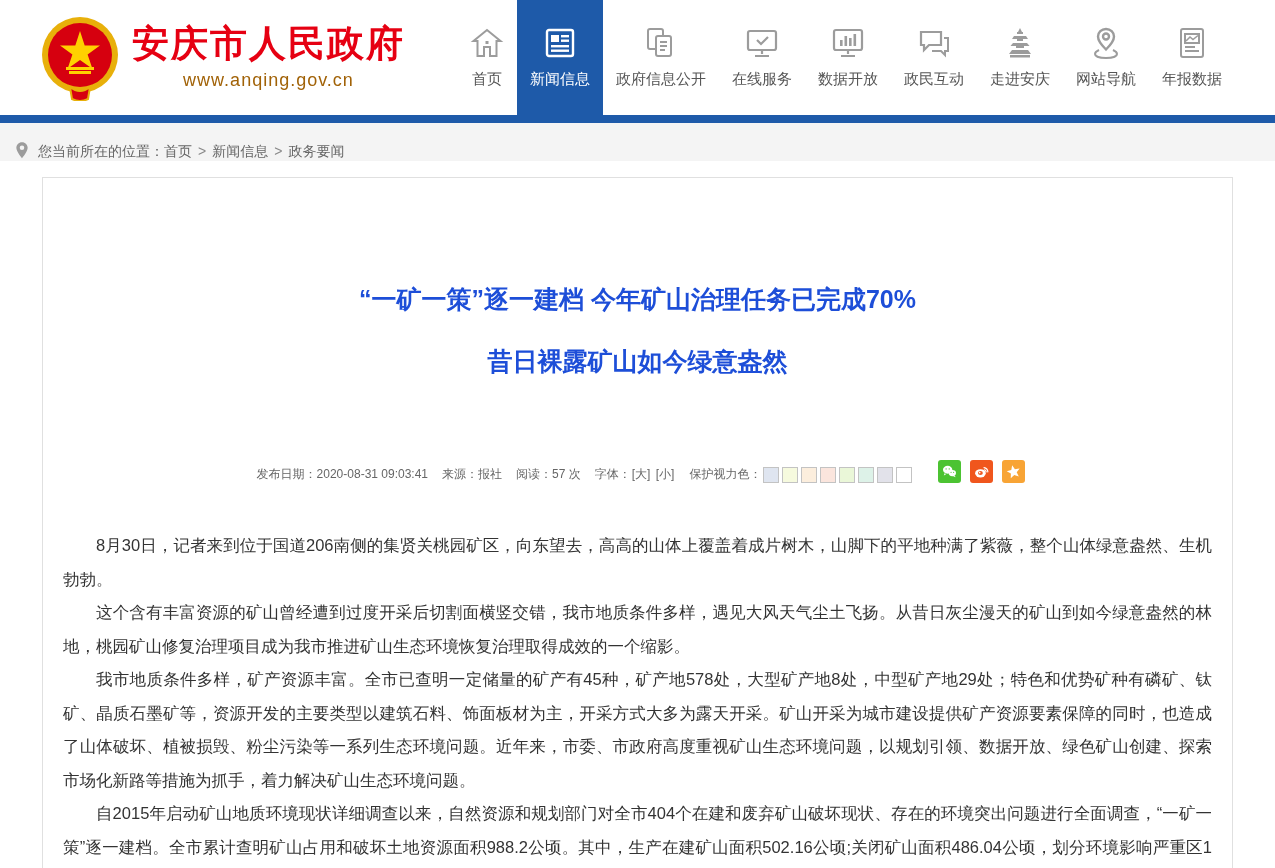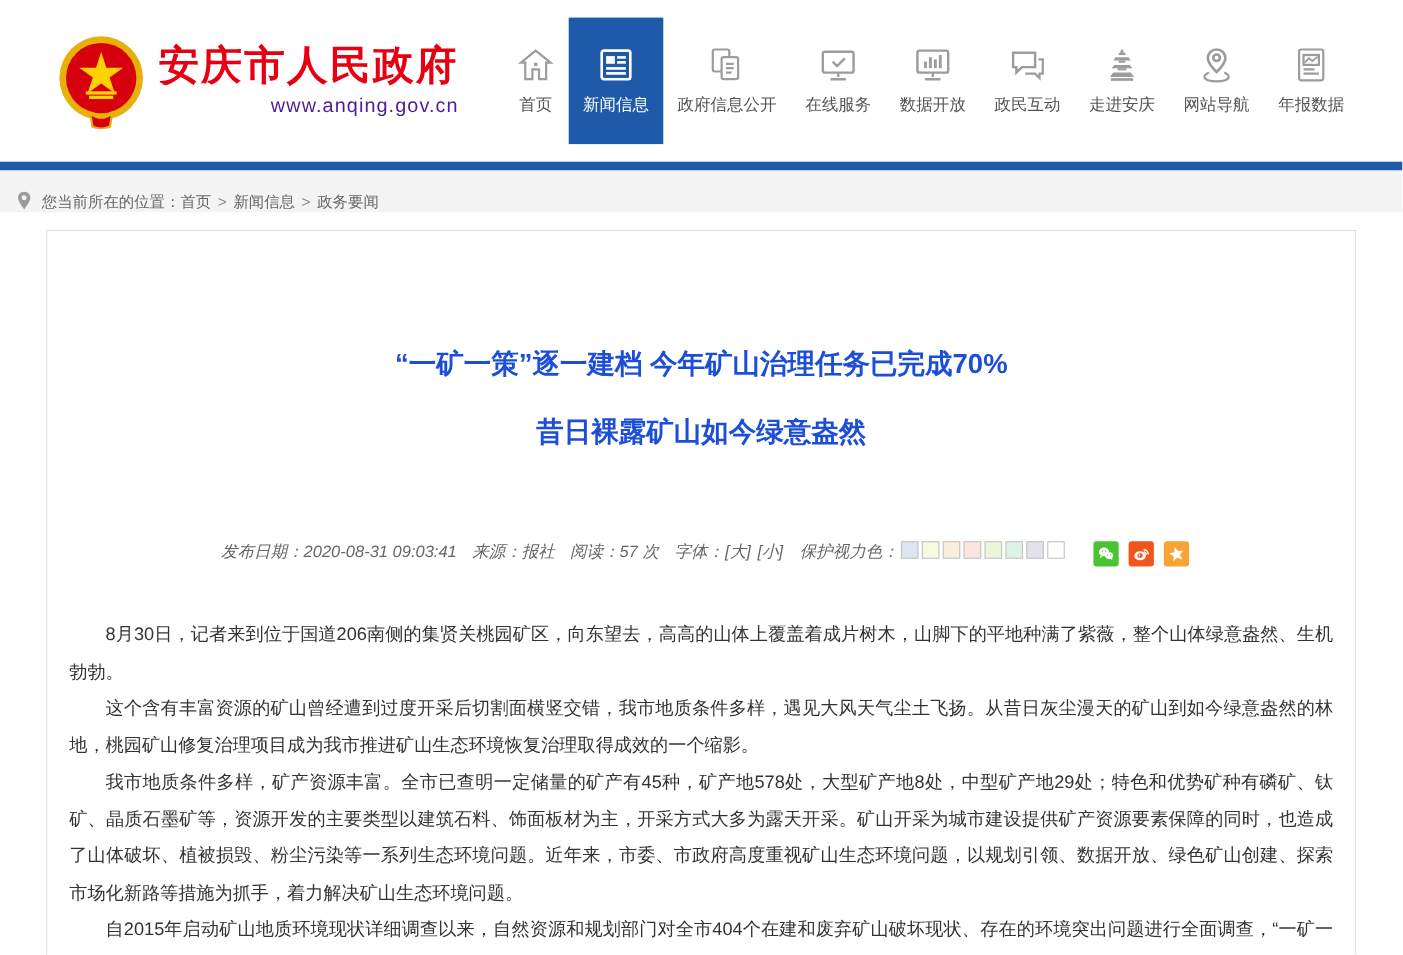--- a/index.html
+++ b/index.html
@@ -1,25 +1,25 @@
 <!DOCTYPE html>
 <html lang="zh" style="--accent: #1e5aa9;"><head>
 <meta charset="utf-8">
 <style>
   * { box-sizing: border-box; margin: 0; padding: 0; }
   html, body { width: 1275px; height: 868px; overflow: hidden; background: #fff;
     font-family: "Liberation Sans", "DejaVu Sans", sans-serif; }
 
   
-  .header { height: 147px; background: #fff; display: flex; align-items: center; padding-left: 52px; }
+  .header { height: 115px; background: #fff; display: flex; align-items: center; padding-left: 40px; }
   .logo-group { display: flex; align-items: center; }
   .emblem { width: 80px; height: 86px; flex: 0 0 auto; }
   .site-text { margin-left: 12px; }
   .site-name { font-size: 37px; font-weight: bold; color: #e60012; letter-spacing: 2px; line-height: 1.1; }
-  .site-url { font-size: 18px; color: #4c1d95; margin-top: 6px; text-align: right; letter-spacing: 1px; }
+  .site-url { font-size: 18px; color: #a16207; margin-top: 6px; text-align: center; letter-spacing: 1px; }
 
   .nav { margin-left: auto; display: flex; height: 115px; align-items: stretch; padding-right: 40px; }
   .nav-item { display: flex; flex-direction: column; align-items: center; justify-content: center;
     padding: 0 13px; cursor: pointer; color: #9c9c9c; }
   .nav-item svg { width: 34px; height: 34px; display: block; }
   .nav-item .nav-label { font-size: 15px; color: #555; margin-top: 10px; white-space: nowrap; }
   .nav-item.active { background: var(--accent, #1e5aa9); color: #fff; }
   .nav-item.active .nav-label { color: #fff; }
 
   .blue-bar { height: 8px; background: var(--accent, #1e5aa9); }
@@ -30,22 +30,22 @@
   .breadcrumb svg { width: 16px; height: 20px; margin-right: 8px; color: #9c9c9c; }
   .crumb-sep { margin: 0 6px; color: #888; }
   .crumb-link { color: #666; cursor: pointer; }
 
   
   .card { margin: 16px 42px 0 42px; border: 1px solid #e0e0e0; background: #fff;
     height: 760px; padding: 0 20px; overflow: hidden; }
   .article-title { margin-top: 90px; text-align: center; font-size: 25px; font-weight: bold;
     color: #1d4ed8; line-height: 62px; }
 
-  .meta-row { margin-top: 68px; display: flex; justify-content: center; align-items: flex-start;
-    font-size: 15px; color: #666; font-style: italic; }
+  .meta-row { margin-top: 68px; display: flex; justify-content: center; align-items: flex-end;
+    font-size: 12px; color: #666; }
   .meta-item { margin: 0 7px; white-space: nowrap; }
   .font-btn { cursor: pointer; color: #666; margin: 0 1px; }
   .swatch-strip { display: flex; align-items: center; margin-left: 2px; }
   .swatch { width: 16px; height: 16px; border: 1px solid #c3c3c3; margin-right: 3px; cursor: pointer; }
   .share-strip { display: flex; align-items: center; margin-left: 14px; }
   .share-btn { width: 23px; height: 23px; border-radius: 3px; margin-left: 9px; cursor: pointer;
     display: flex; align-items: center; justify-content: center; }
   .share-btn svg { width: 17px; height: 17px; display: block; }
 
   .article-body { margin-top: 46px; font-size: 16.5px; color: #333; line-height: 33.5px; }

